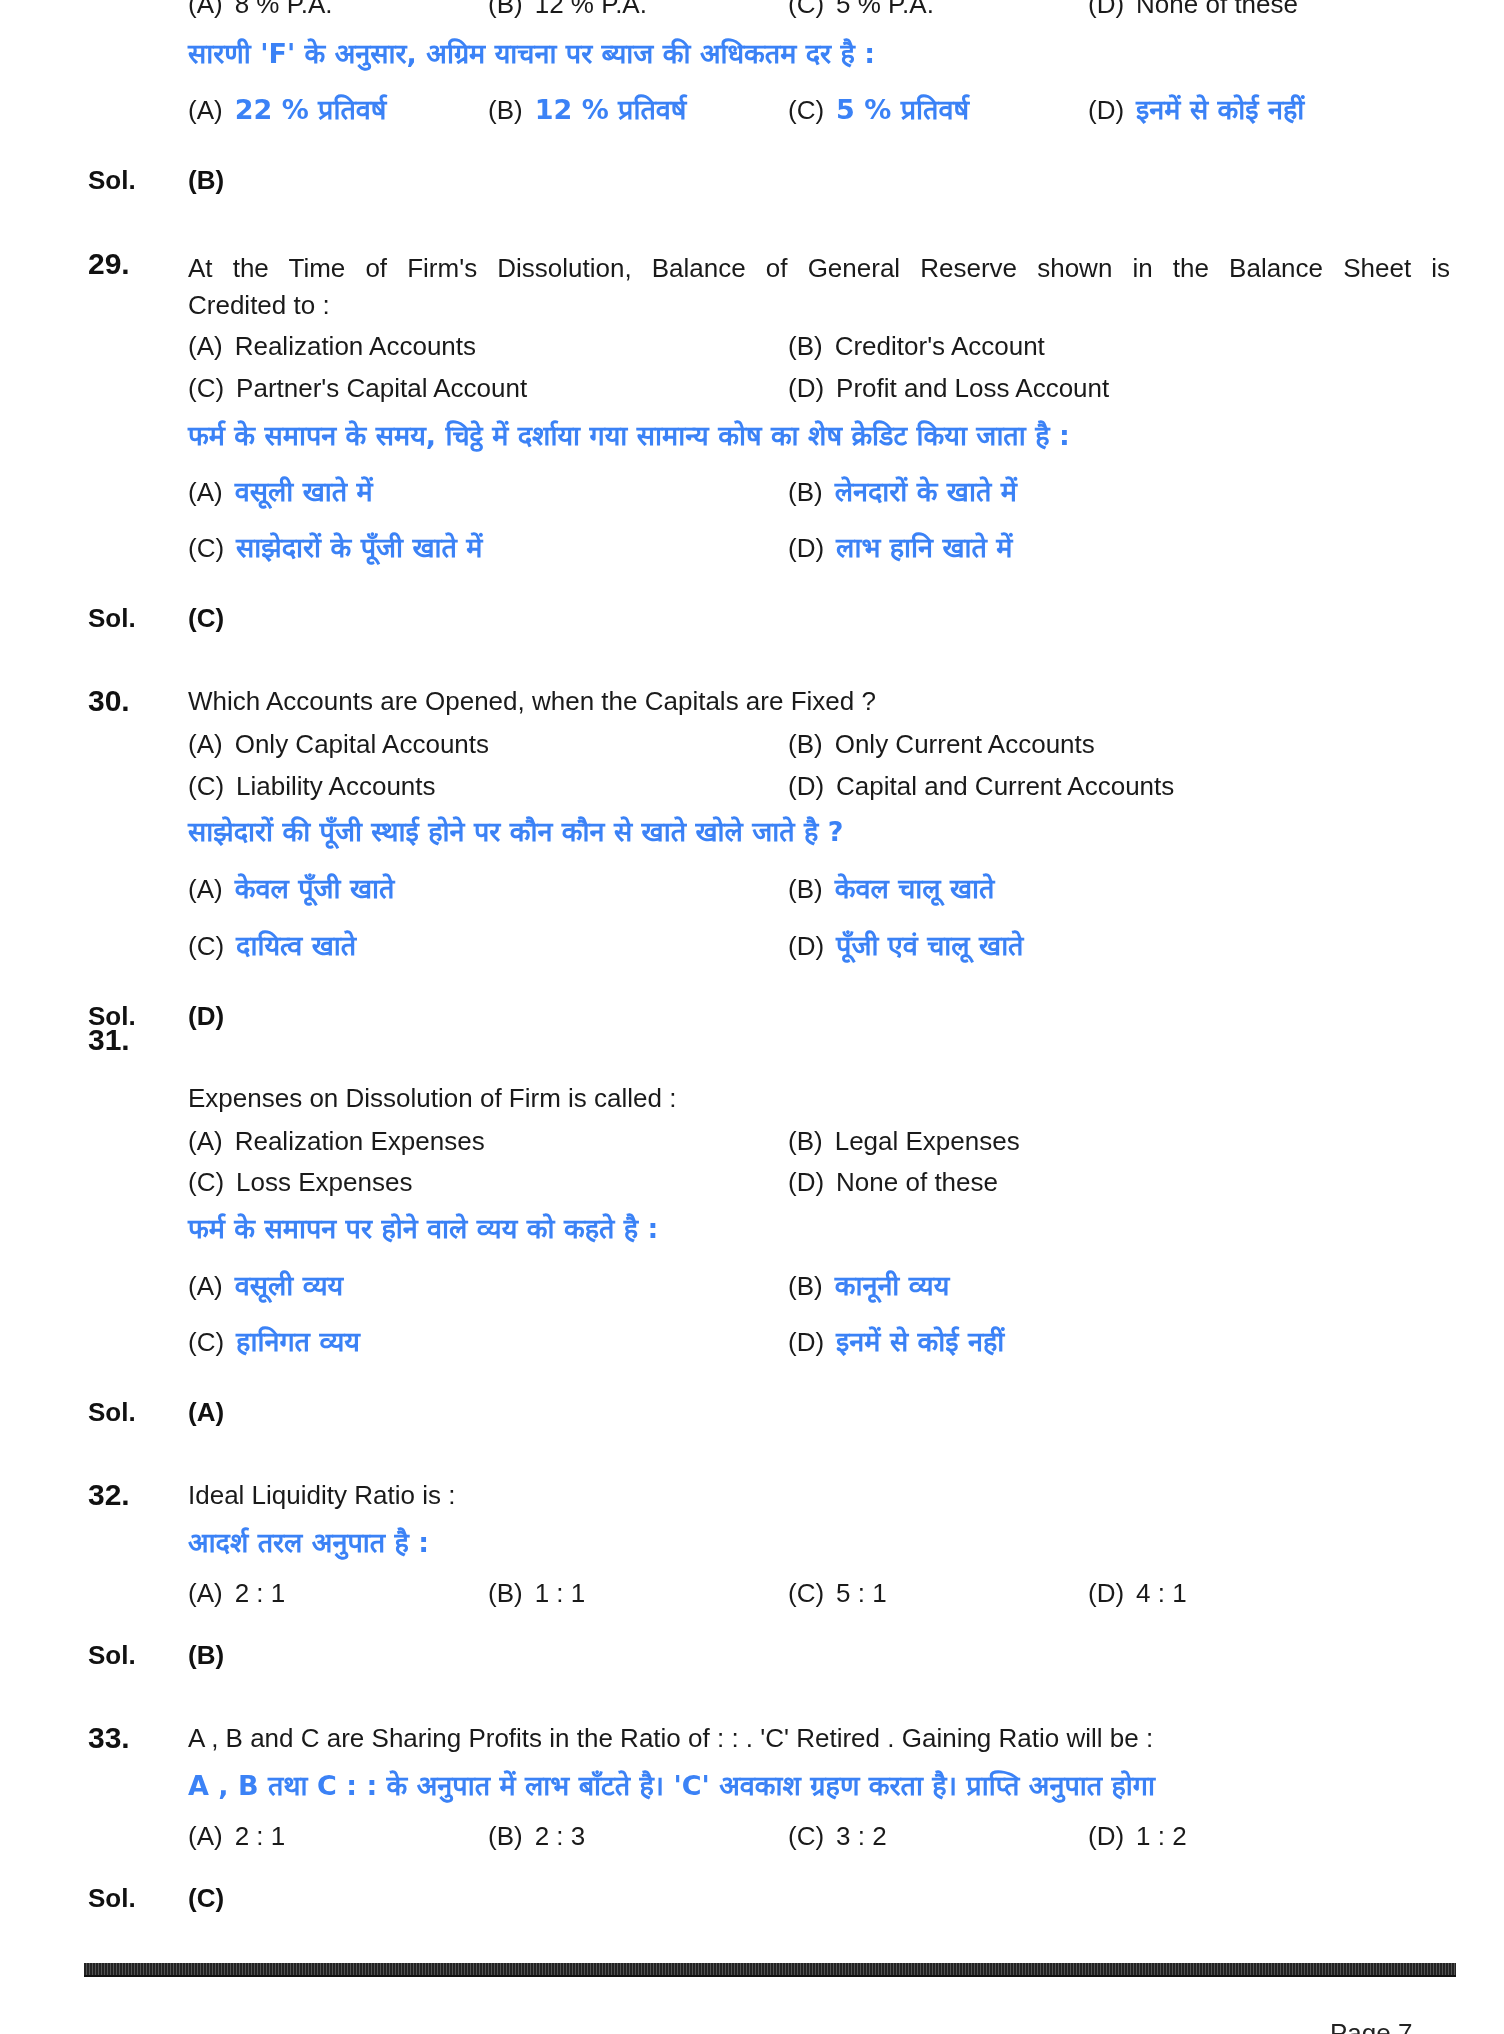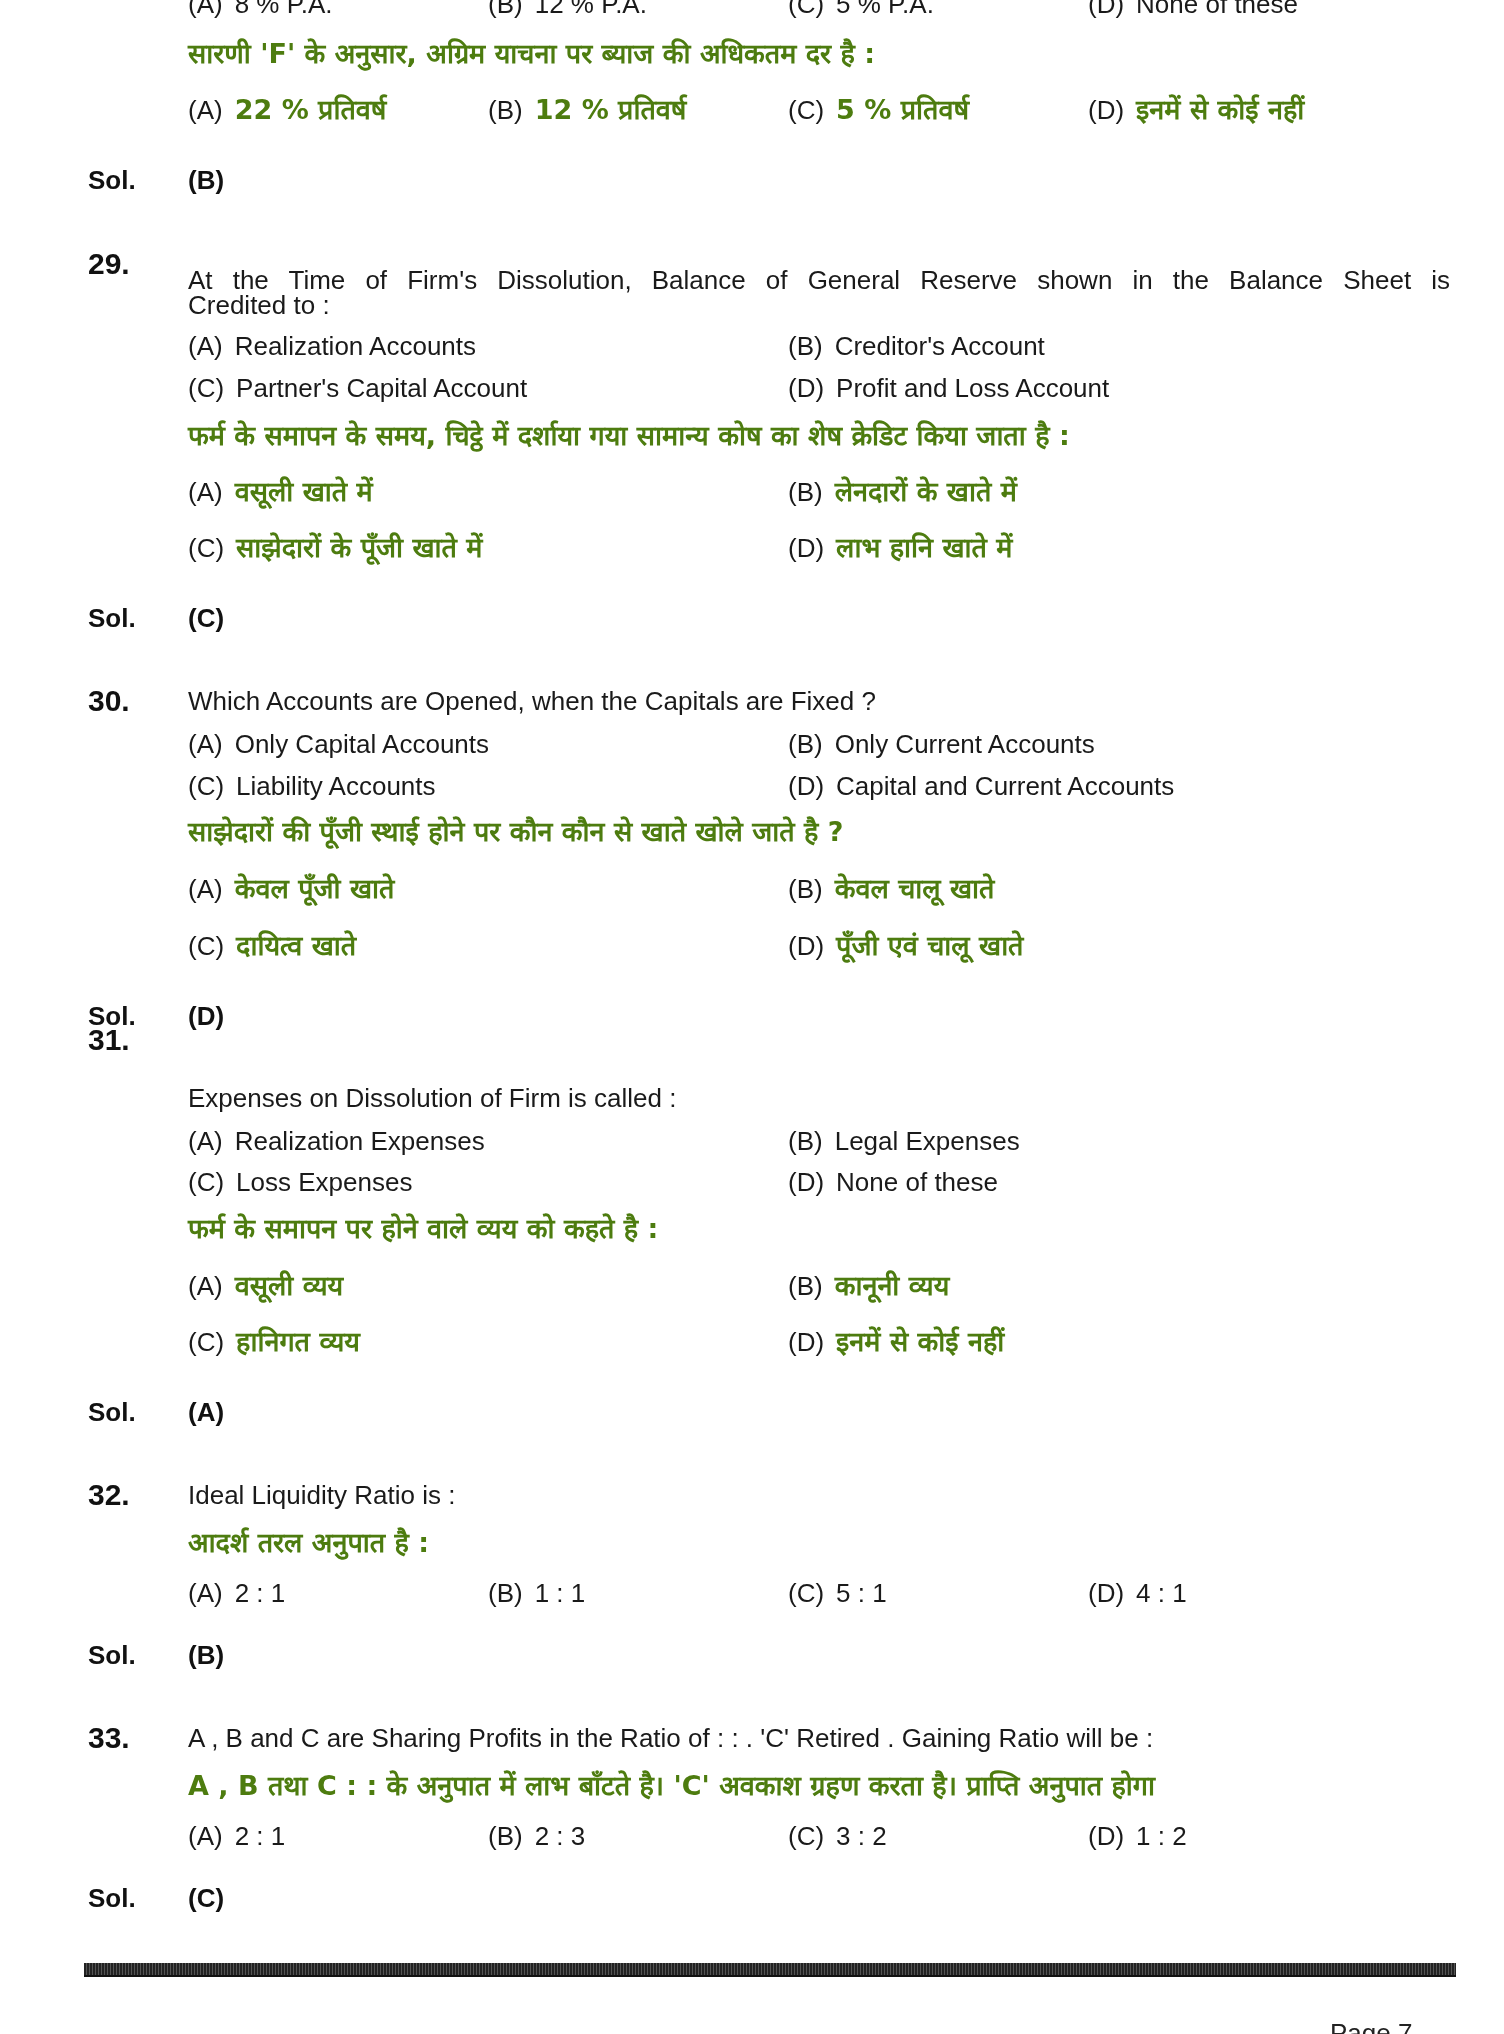--- a/index.html
+++ b/index.html
@@ -2,21 +2,21 @@
 <html><head>
 <meta charset="utf-8">
 <style>
   html, body { margin:0; padding:0; }
   body {
     width:1504px; height:2034px; overflow:hidden; position:relative;
     background:#ffffff; color:#111111;
     font-family:"Liberation Sans", "DejaVu Sans", sans-serif;
   }
   .ln { position:absolute; white-space:nowrap; font-size:26px; line-height:32px; color:#1a1a1a; }
-  .hi { font-weight:bold; font-size:27px; color:#4d7c0f; font-family:"DejaVu Sans", "Liberation Sans", sans-serif; }
+  .hi { font-weight:bold; font-size:27px; color:#3b82f6; font-family:"DejaVu Sans", "Liberation Sans", sans-serif; }
   .num { position:absolute; left:88px; font-weight:bold; font-size:30px; line-height:32px; color:#111; }
   .sol-lbl { position:absolute; left:88px; font-weight:bold; font-size:26px; line-height:32px; }
   .sol-ans { position:absolute; left:188px; font-weight:bold; font-size:26px; line-height:32px; }
   .opt-key { display:inline-block; margin-right:12px; font-weight:normal; }
   .c1 { left:188px; } .c2 { left:788px; }
   .q1 { left:188px; } .q2 { left:488px; } .q3 { left:788px; } .q4 { left:1088px; }
   .rule {
     position:absolute; left:84px; width:1372px; top:1963px; height:12px;
     background:repeating-linear-gradient(90deg,#222 0 2px,#555 2px 3px);
     border-bottom:2px solid #111;
@@ -33,21 +33,21 @@
 <div class="ln q4" style="top:-12px"><span class="opt-key">(D)</span><span>None of these</span></div>
 <div class="ln hi q1" style="top:38px">सारणी 'F' के अनुसार, अग्रिम याचना पर ब्याज की अधिकतम दर है :</div>
 <div class="ln q1" style="top:94px"><span class="opt-key">(A)</span><span class="hi">22 % प्रतिवर्ष</span></div>
 <div class="ln q2" style="top:94px"><span class="opt-key">(B)</span><span class="hi">12 % प्रतिवर्ष</span></div>
 <div class="ln q3" style="top:94px"><span class="opt-key">(C)</span><span class="hi">5 % प्रतिवर्ष</span></div>
 <div class="ln q4" style="top:94px"><span class="opt-key">(D)</span><span class="hi">इनमें से कोई नहीं</span></div>
 <div class="sol-lbl" style="top:164px">Sol.</div>
 <div class="sol-ans" style="top:164px">(B)</div>
 
 <div class="num" style="top:248px">29.</div>
-<div class="ln q1 justify" style="top:264px">At the Time of Firm's Dissolution, Balance of General Reserve shown in the Balance Sheet is</div>
+<div class="ln q1 justify" style="top:252px">At the Time of Firm's Dissolution, Balance of General Reserve shown in the Balance Sheet is</div>
 <div class="ln q1" style="top:289px">Credited to :</div>
 <div class="ln c1" style="top:330px"><span class="opt-key">(A)</span><span>Realization  Accounts</span></div>
 <div class="ln c2" style="top:330px"><span class="opt-key">(B)</span><span>Creditor's  Account</span></div>
 <div class="ln c1" style="top:372px"><span class="opt-key">(C)</span><span>Partner's Capital  Account</span></div>
 <div class="ln c2" style="top:372px"><span class="opt-key">(D)</span><span>Profit and Loss Account</span></div>
 <div class="ln hi q1" style="top:420px">फर्म के समापन के समय, चिट्ठे में दर्शाया गया सामान्य कोष का शेष क्रेडिट किया जाता है :</div>
 <div class="ln c1" style="top:476px"><span class="opt-key">(A)</span><span class="hi">वसूली खाते में</span></div>
 <div class="ln c2" style="top:476px"><span class="opt-key">(B)</span><span class="hi">लेनदारों के खाते में</span></div>
 <div class="ln c1" style="top:532px"><span class="opt-key">(C)</span><span class="hi">साझेदारों के पूँजी खाते में</span></div>
 <div class="ln c2" style="top:532px"><span class="opt-key">(D)</span><span class="hi">लाभ हानि खाते में</span></div>

